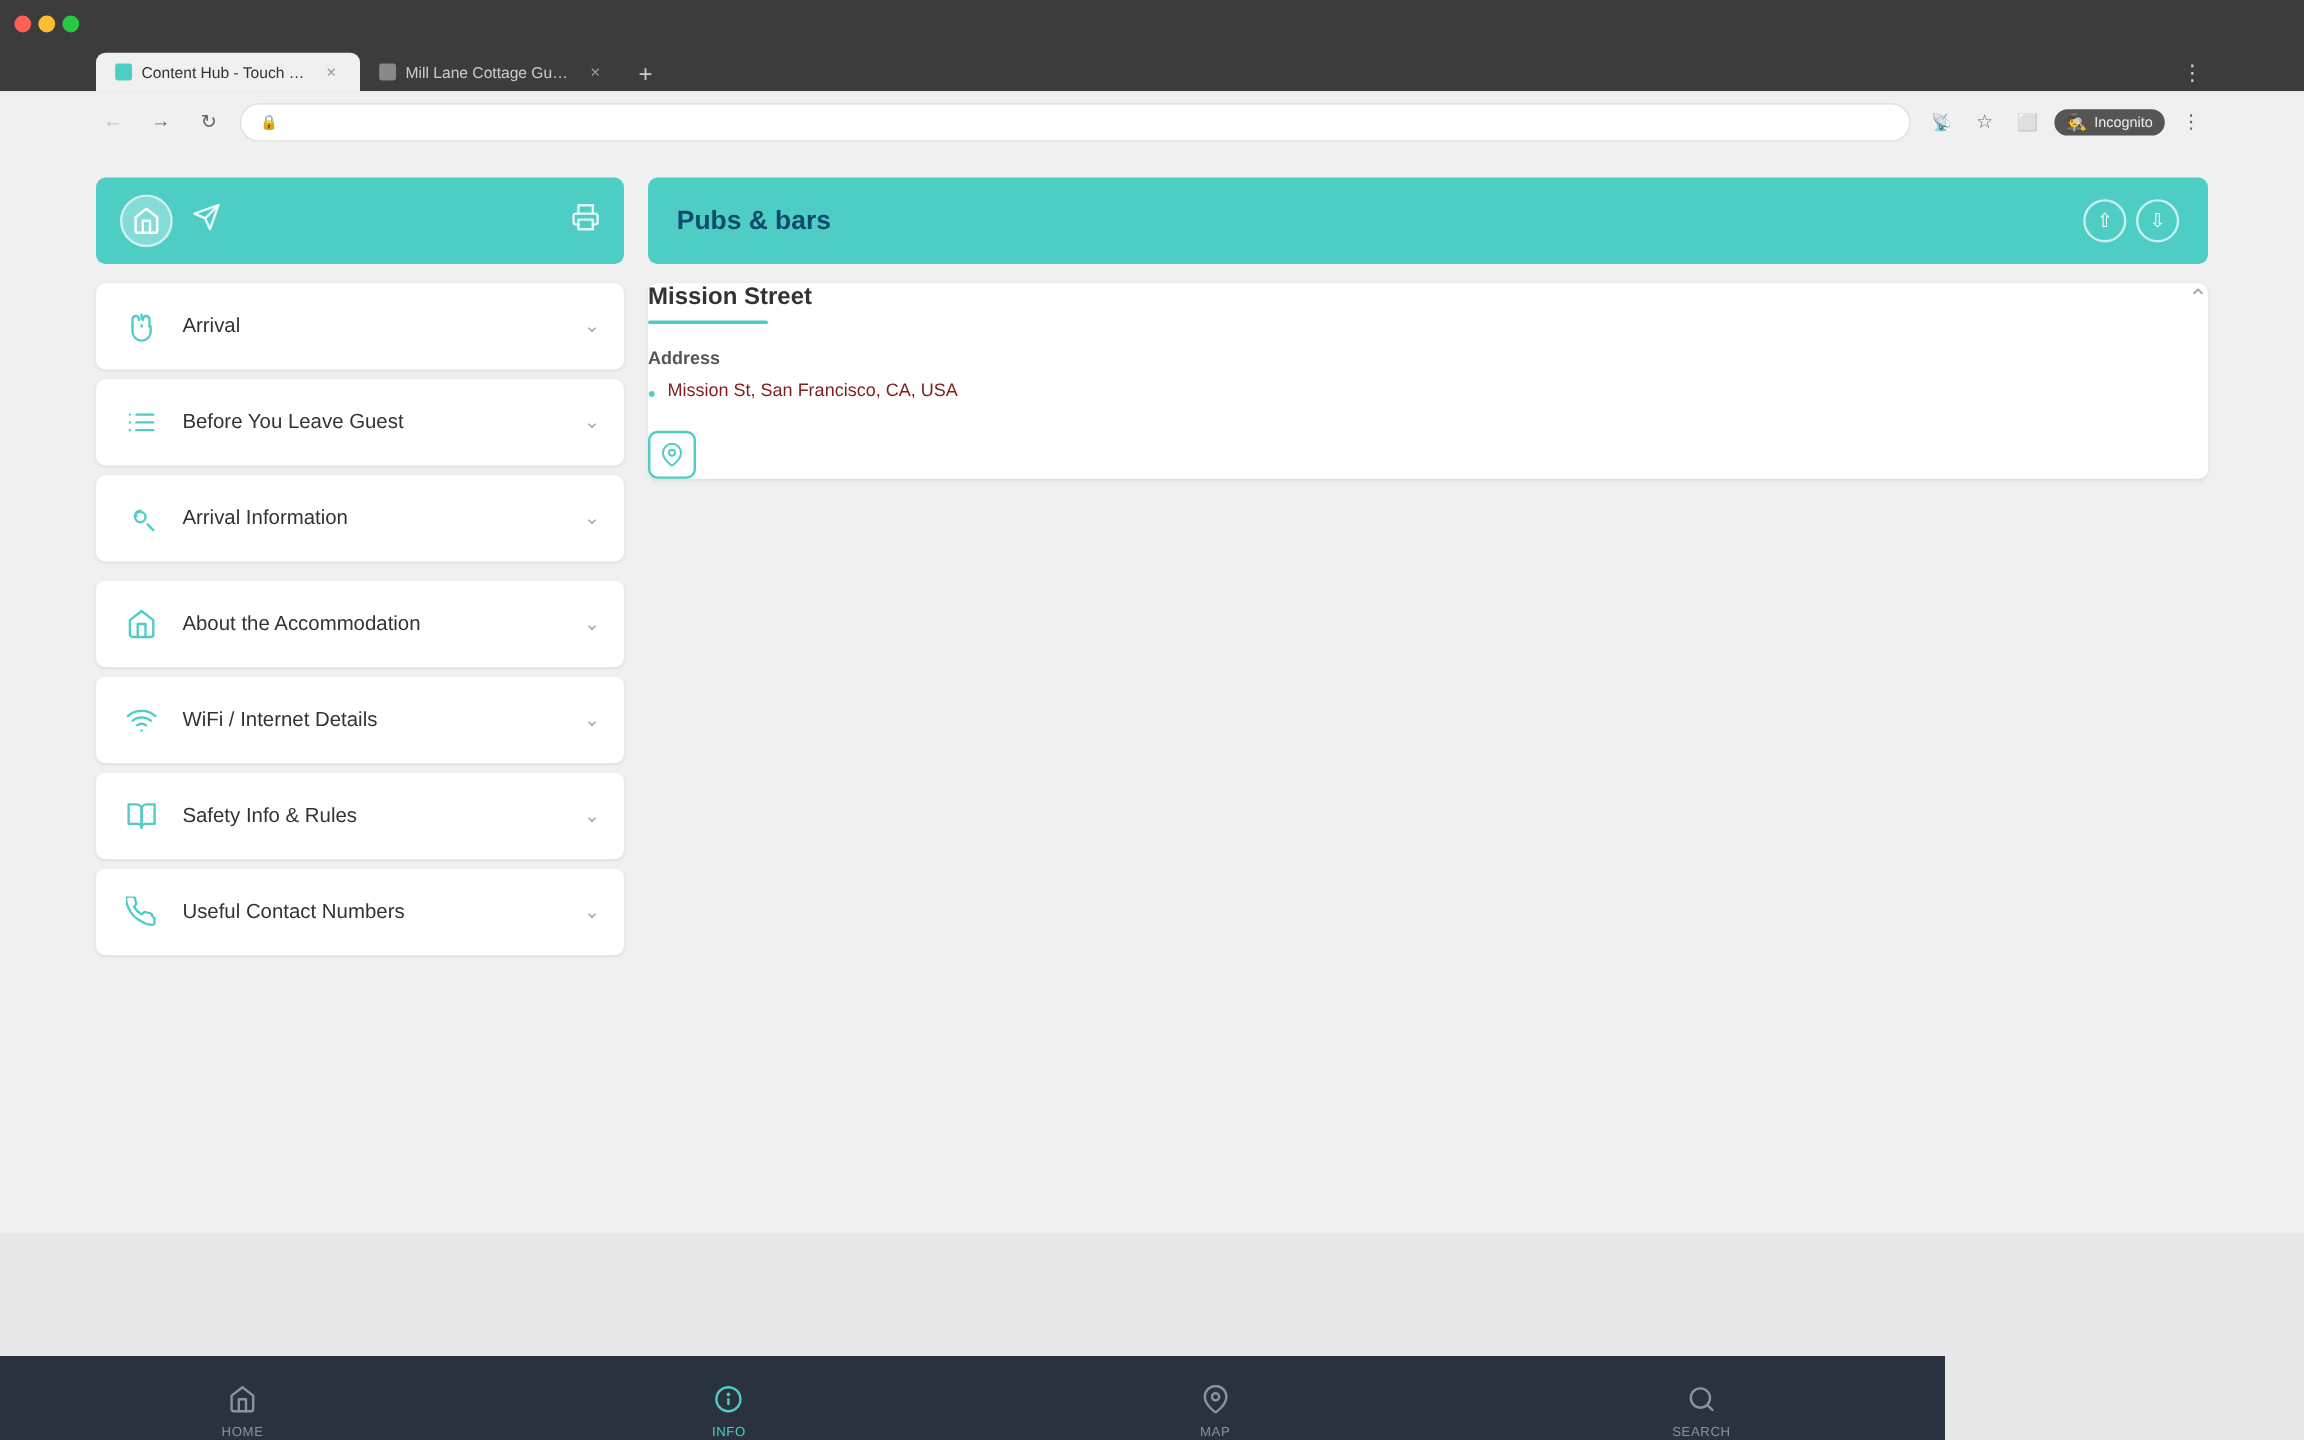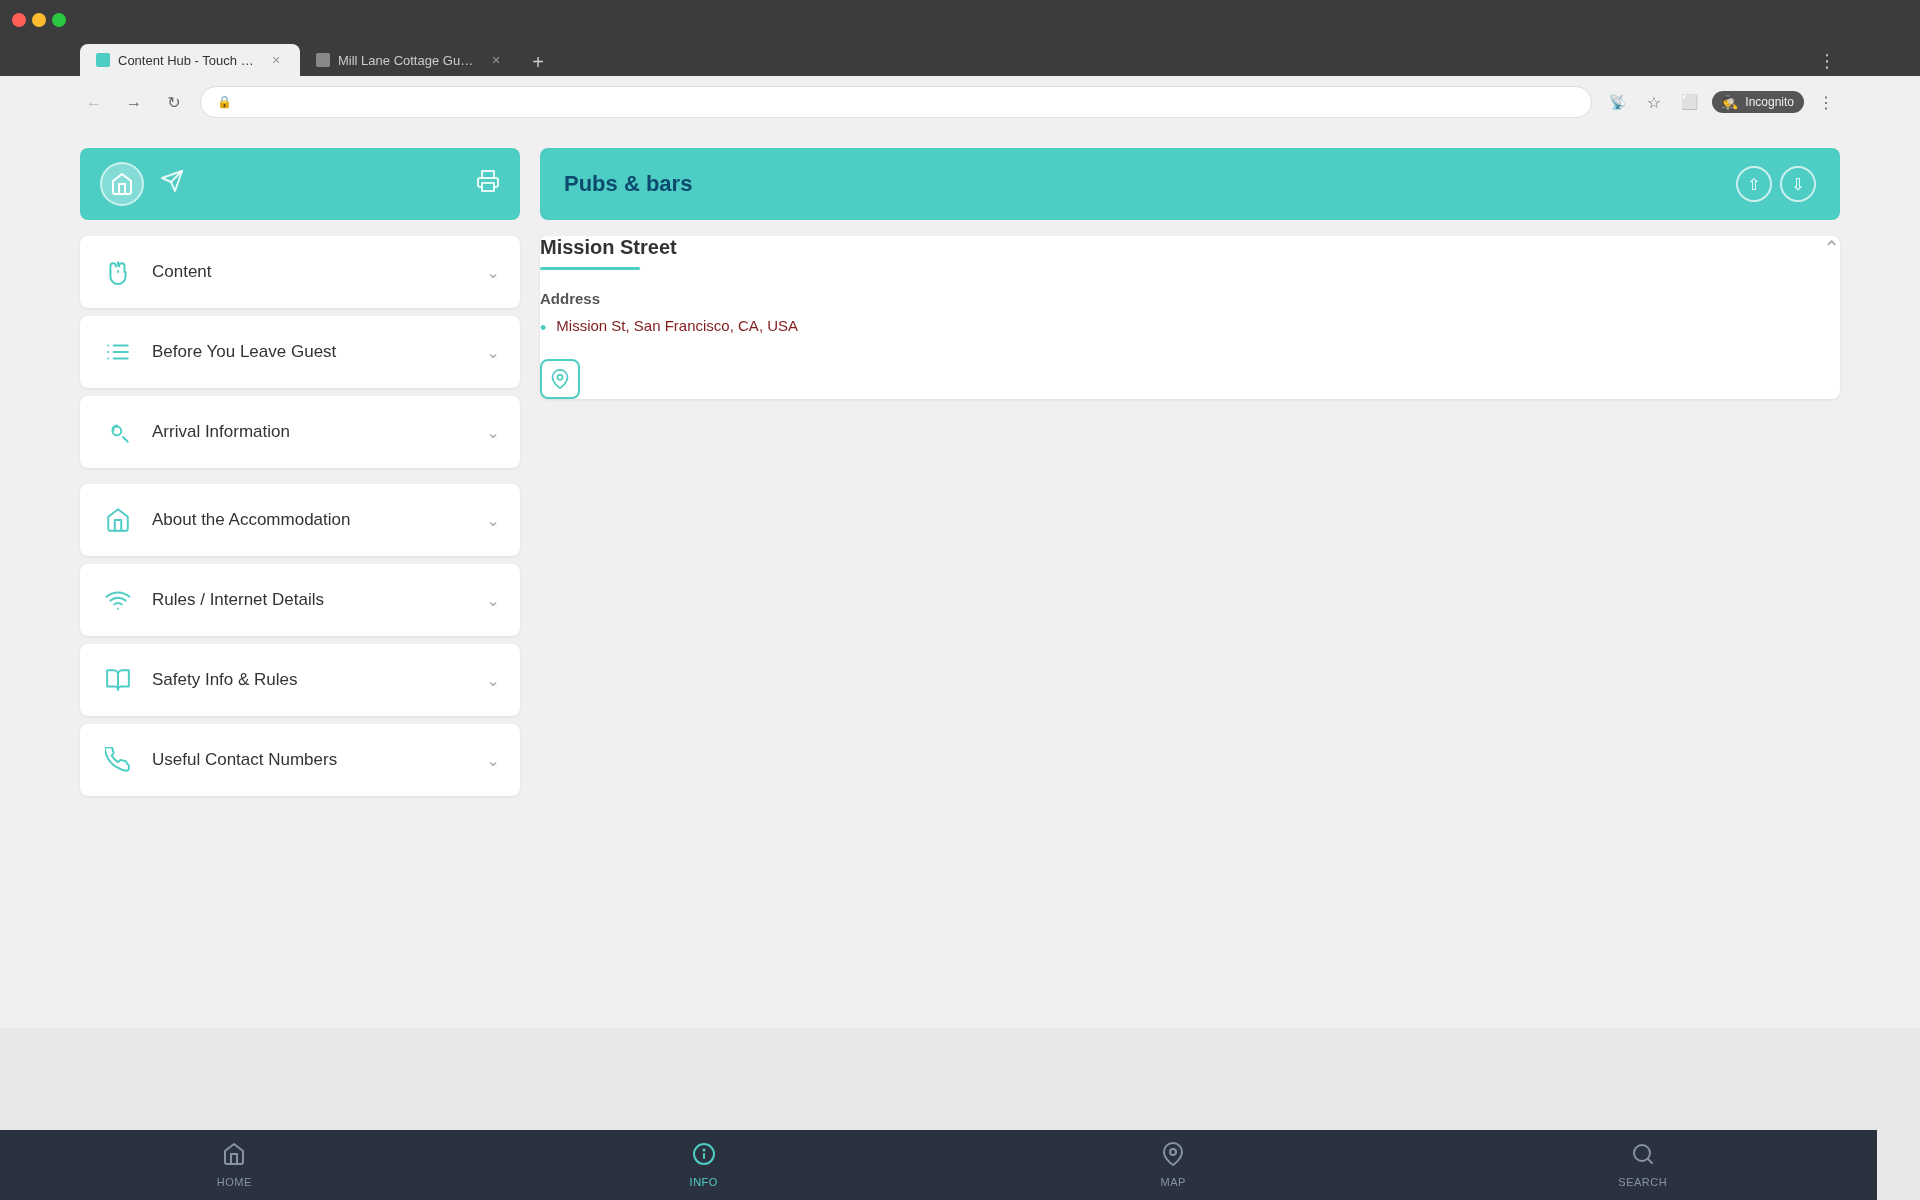--- a/index.html
+++ b/index.html
@@ -54,21 +54,21 @@
     .right-card { background: white; border-radius: 8px; box-shadow: 0 1px 3px rgba(0,0,0,0.08); }
     .place-title { font-size: 20px; font-weight: 600; color: #333; margin-bottom: 8px; }
     .place-title-underline { width: 100px; height: 3px; background: #4ecdc4; border-radius: 2px; margin-bottom: 20px; }
     .address-section-label { font-size: 15px; font-weight: 600; color: #555; margin-bottom: 10px; }
     .address-link-row { display: flex; align-items: flex-start; gap: 10px; margin-bottom: 20px; }
     .address-bullet { color: #4ecdc4; font-size: 18px; margin-top: 1px; }
     .address-link { color: #7f1d1d; font-size: 15px; text-decoration: none; }
     .map-pin-btn { width: 40px; height: 40px; border: 2px solid #4ecdc4; border-radius: 8px; display: flex; align-items: center; justify-content: center; color: #4ecdc4; font-size: 18px; cursor: pointer; }
 
     
-    .bottom-nav { position: fixed; bottom: 0; left: 0; width: 1877px; height: 70px; background: #2a3240; display: flex; align-items: center; }
+    .bottom-nav { position: fixed; bottom: 0; left: 0; width: 1620px; height: 70px; background: #2a3240; display: flex; align-items: flex-end; }
     .bottom-nav-item { flex: 1; display: flex; flex-direction: column; align-items: center; justify-content: center; gap: 4px; color: #8892a0; font-size: 11px; font-weight: 500; cursor: pointer; text-transform: uppercase; letter-spacing: 0.5px; }
     .bottom-nav-item.active { color: #4ecdc4; }
     .bottom-nav-icon { font-size: 22px; }
     .bottom-nav-divider { width: 1px; background: #3a4455; }
   </style>
 </head>
 <body>
 
 <div>
 
@@ -140,21 +140,21 @@
         </div>
       </div>
 
       <div class="accordion-item">
         <div class="accordion-icon">
           <svg width="26" height="26" viewBox="0 0 24 24" fill="none" stroke="#4ecdc4" stroke-width="1.8" stroke-linecap="round" stroke-linejoin="round">
             <path d="M18 11V6.5a2.5 2.5 0 00-5 0v.5M5 11V6.5a2.5 2.5 0 015 0v.5M18 11v1M5 11v1M12 11v1M12 6V3"></path>
             <path d="M5 12v4a7 7 0 0014 0v-4"></path>
           </svg>
         </div>
-        <span class="accordion-label">Content</span>
+        <span class="accordion-label">Arrival</span>
         <span class="accordion-chevron">⌄</span>
       </div>
 
       <div class="accordion-item">
         <div class="accordion-icon">
           <svg width="26" height="26" viewBox="0 0 24 24" fill="none" stroke="#4ecdc4" stroke-width="1.8" stroke-linecap="round" stroke-linejoin="round">
             <line x1="8" y1="6" x2="21" y2="6"></line>
               <line x1="8" y1="12" x2="21" y2="12"></line>
               <line x1="8" y1="18" x2="21" y2="18"></line>
             <line x1="3" y1="6" x2="3.01" y2="6"></line>
@@ -191,21 +191,21 @@
 
       <div class="accordion-item">
         <div class="accordion-icon">
           <svg width="26" height="26" viewBox="0 0 24 24" fill="none" stroke="#4ecdc4" stroke-width="1.8" stroke-linecap="round" stroke-linejoin="round">
             <path d="M5 12.55a11 11 0 0114.08 0"></path>
             <path d="M1.42 9a16 16 0 0121.16 0"></path>
             <path d="M8.53 16.11a6 6 0 016.95 0"></path>
             <line x1="12" y1="20" x2="12.01" y2="20"></line>
           </svg>
         </div>
-        <span class="accordion-label">Rules / Internet Details</span>
+        <span class="accordion-label">WiFi / Internet Details</span>
         <span class="accordion-chevron">⌄</span>
       </div>
 
       <div class="accordion-item">
         <div class="accordion-icon">
           <svg width="26" height="26" viewBox="0 0 24 24" fill="none" stroke="#4ecdc4" stroke-width="1.8" stroke-linecap="round" stroke-linejoin="round">
             <path d="M2 3h6a4 4 0 014 4v14a3 3 0 00-3-3H2z"></path>
             <path d="M22 3h-6a4 4 0 00-4 4v14a3 3 0 013-3h7z"></path>
           </svg>
         </div>

